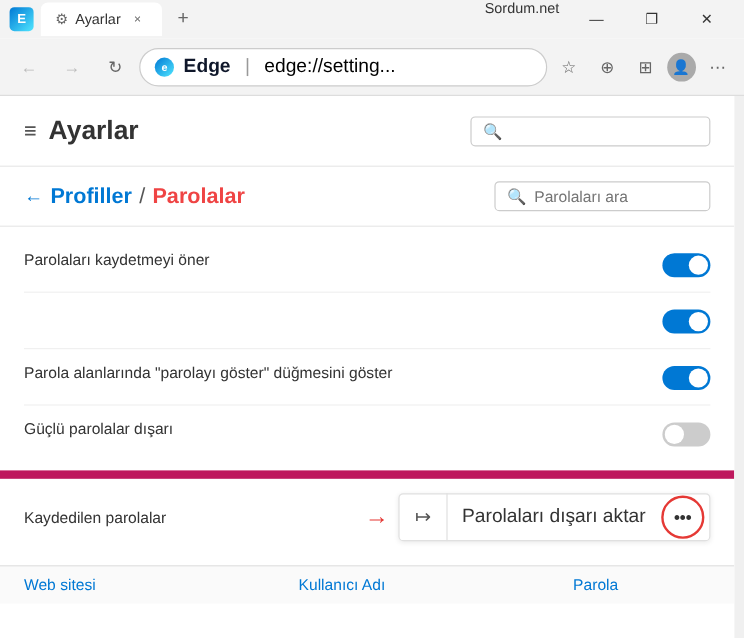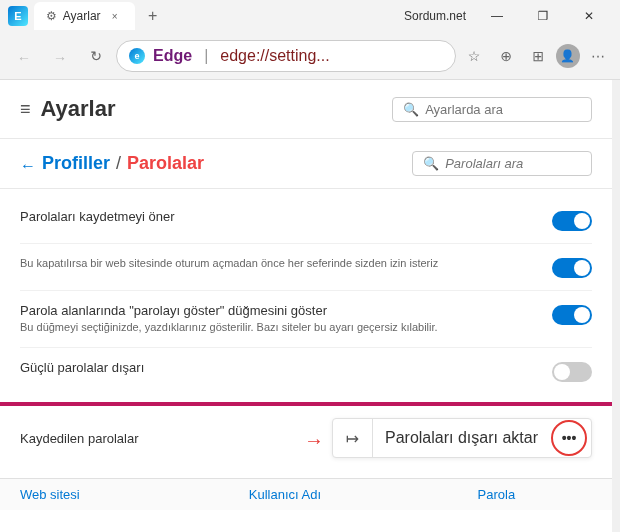--- a/index.html
+++ b/index.html
@@ -80,23 +80,23 @@
       padding: 0 12px;
       gap: 8px;
     }
     .edge-logo-small {
       width: 16px; height: 16px;
       background: linear-gradient(135deg, #0078d4, #50e6ff);
       border-radius: 50%;
       display: flex; align-items: center; justify-content: center;
       font-size: 9px; color: white; font-weight: bold;
     }
-    .address-edge { font-weight: 600; color: #701a75; }
+    .address-edge { font-weight: 600; color: #0f172a; }
     .address-separator { color: #999; margin: 0 4px; }
-    .address-url { color: #7f1d1d; }
+    .address-url { color: #000000; }
     .toolbar-icons { display: flex; align-items: center; gap: 4px; }
     .toolbar-icon {
       width: 28px; height: 28px;
       border-radius: 4px;
       display: flex; align-items: center; justify-content: center;
       cursor: pointer; color: #666; font-size: 14px;
     }
     .avatar-circle {
       width: 24px; height: 24px;
       border-radius: 50%;
@@ -168,21 +168,20 @@
       background: white;
       border: 1px solid #ccc;
       border-radius: 4px;
       padding: 4px 10px;
       gap: 6px;
       width: 180px;
     }
     .password-search input {
       border: none; outline: none; font-size: 13px; width: 100%;
       background: transparent;
-      font-style: italic;
     }
 
     
     .options-list { padding: 8px 20px; }
     .option-row {
       display: flex;
       align-items: flex-start;
       justify-content: flex-end;
       padding: 12px 0;
       border-bottom: 1px solid #f0f0f0;
@@ -210,21 +209,21 @@
       background: white;
       top: 2px;
       transition: left 0.15s;
     }
     .toggle.on::after { left: 22px; }
     .toggle.off::after { left: 2px; }
 
     
     .saved-passwords-section {
       padding: 12px 20px;
-      border-top: 4px solid #be185d;
+      border-top: 7px solid #be185d;
     }
     .saved-passwords-header {
       display: flex;
       align-items: center;
       justify-content: space-between;
       margin-bottom: 8px;
     }
     .saved-label { font-size: 13px; color: #333; font-weight: 500; }
 
     
@@ -296,21 +295,21 @@
     <div class="titlebar-logo">
       <span>E</span>
     </div>
     <div class="tab">
       <span class="tab-icon">⚙</span>
       <span>Ayarlar</span>
       <span class="tab-close">×</span>
     </div>
     <div class="tab-add">+</div>
   </div>
-  <div style="display:flex;align-items:center;">
+  <div style="display:flex;">
     <span class="sordum-label">Sordum.net</span>
     <div class="win-btn">—</div>
     <div class="win-btn">❐</div>
     <div class="win-btn close">✕</div>
   </div>
 </div>
 
 <div class="toolbar">
   <div class="nav-btn disabled">←</div>
   <div class="nav-btn disabled">→</div>
@@ -333,21 +332,20 @@
 <div class="content-area">
   <div class="settings-panel">
 
     <div class="settings-header">
       <div class="settings-title">
         <span class="hamburger">≡</span>
         <span>Ayarlar</span>
       </div>
       <div class="search-bar">
         <span class="search-icon">🔍</span>
-        <input type="text" placeholder="Ayarlarda ara" style="">
       </div>
     </div>
 
     <div class="breadcrumb-section">
       <div class="breadcrumb">
         <span class="back-arrow">←</span>
         <span class="breadcrumb-link">Profiller</span>
         <span class="breadcrumb-sep">/</span>
         <span class="breadcrumb-current">Parolalar</span>
       </div>
@@ -359,28 +357,26 @@
 
     <div class="options-list">
       <div class="option-row">
         <div class="option-text">
           <div class="option-label">Parolaları kaydetmeyi öner</div>
         </div>
         <div class="toggle on"></div>
       </div>
       <div class="option-row">
         <div class="option-text">
-          <div class="option-desc">Bu kapatılırsa bir web sitesinde oturum açmadan önce her seferinde sizden izin isteriz</div>
         </div>
         <div class="toggle on"></div>
       </div>
       <div class="option-row">
         <div class="option-text">
           <div class="option-label">Parola alanlarında "parolayı göster" düğmesini göster</div>
-          <div class="option-desc">Bu düğmeyi seçtiğinizde, yazdıklarınız gösterilir. Bazı siteler bu ayarı geçersiz kılabilir.</div>
         </div>
         <div class="toggle on"></div>
       </div>
       <div class="option-row">
         <div class="option-text">
           <div class="option-label">Güçlü parolalar dışarı</div>
         </div>
         <div class="toggle off"></div>
       </div>
     </div>

